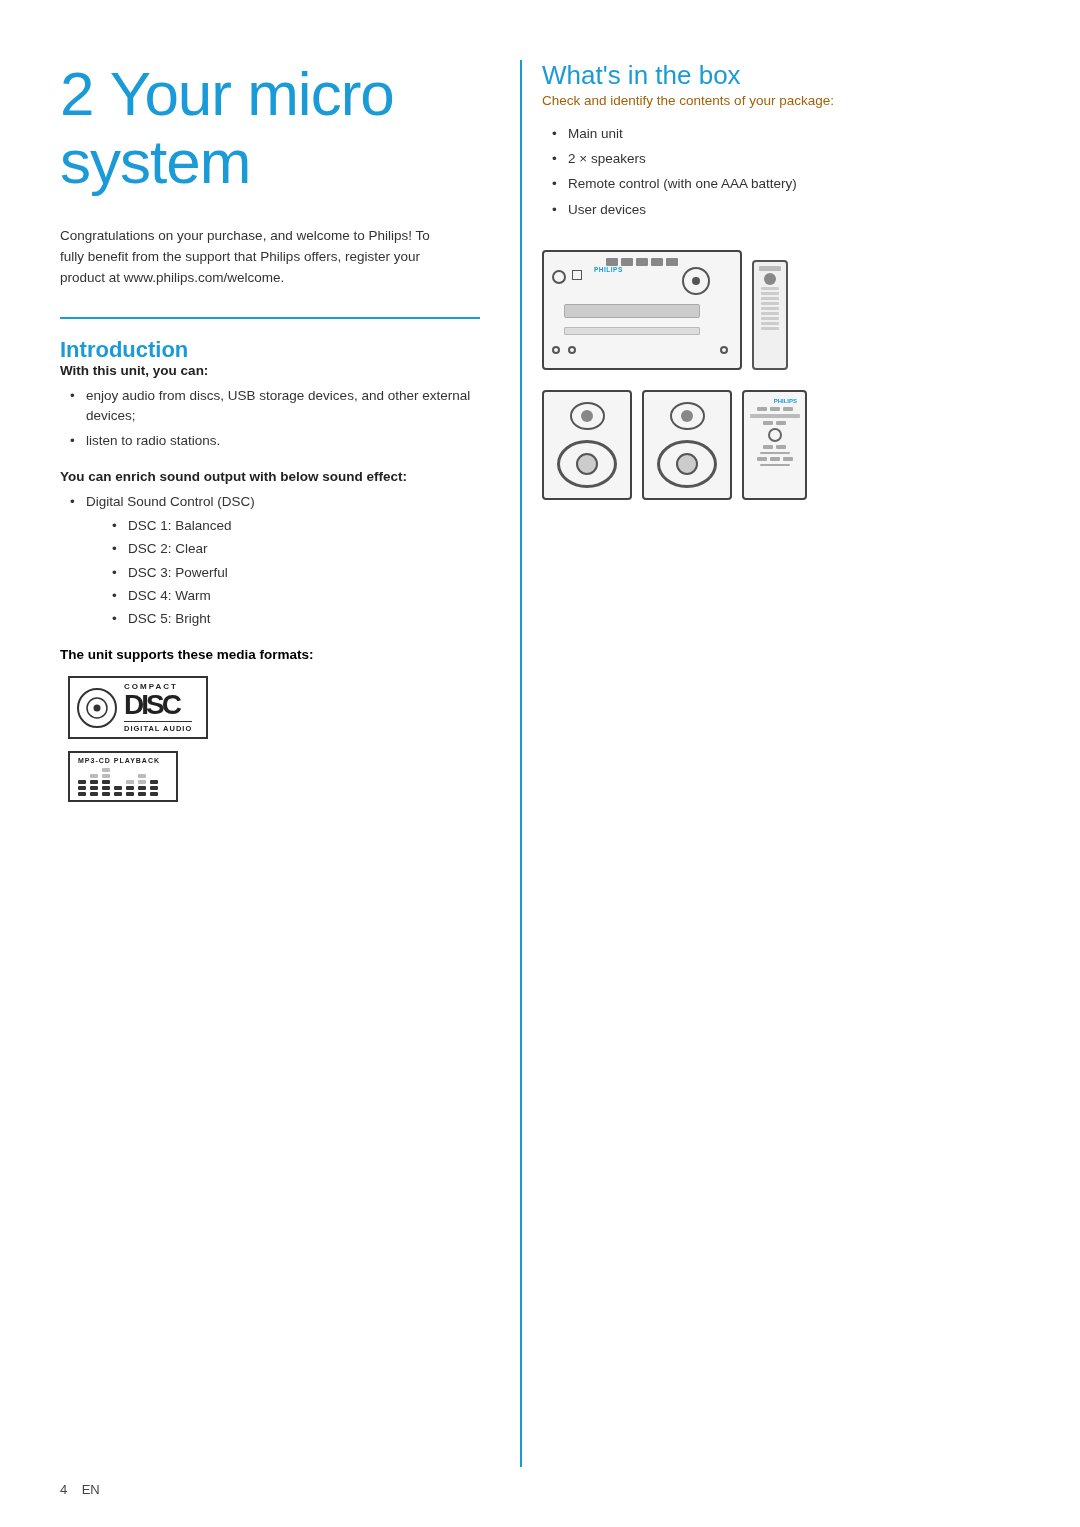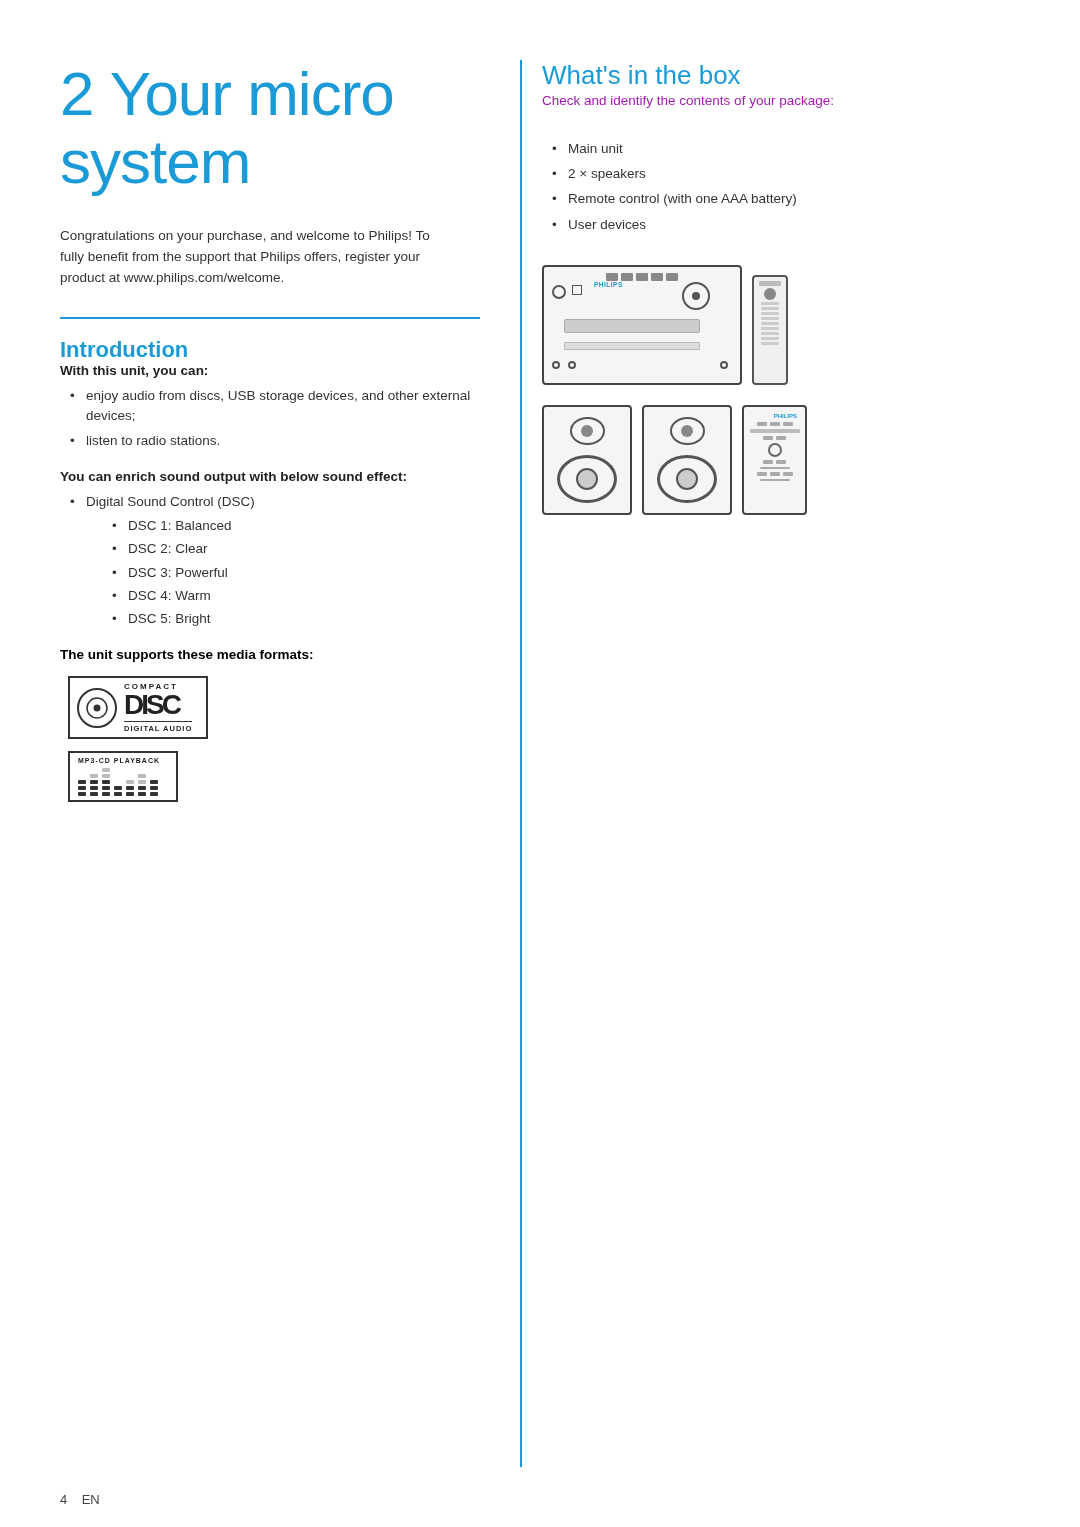--- a/index.html
+++ b/index.html
@@ -139,22 +139,22 @@
     .whats-in-box-title {
       font-size: 26px;
       font-weight: 400;
       color: #1a9bd7;
       margin-bottom: 0;
     }
 
     .box-description {
       font-size: 13.5px;
       line-height: 1.55;
-      color: #a21caf;
-      margin-bottom: 27px;
+      color: #a16207;
+      margin-bottom: 12px;
     }
 
     .box-list {
       list-style: none;
       padding-left: 10px;
       margin-bottom: 30px;
     }
 
     .box-list li {
       position: relative;
@@ -417,21 +417,21 @@
     .rbox-line {
       width: 30px;
       height: 2px;
       background: #aaa;
       border-radius: 1px;
     }
 
     
     .page-footer {
       position: absolute;
-      bottom: 20px;
+      bottom: 30px;
       left: 60px;
       font-size: 13px;
       color: #444;
     }
 
     
     .compact-disc-logo {
       display: flex;
       align-items: center;
       border: 2.5px solid #333;

